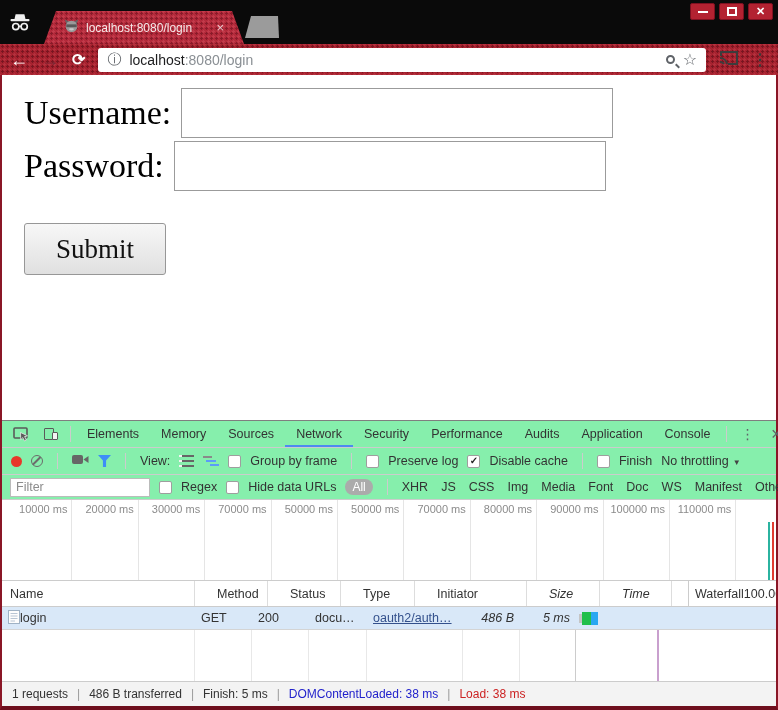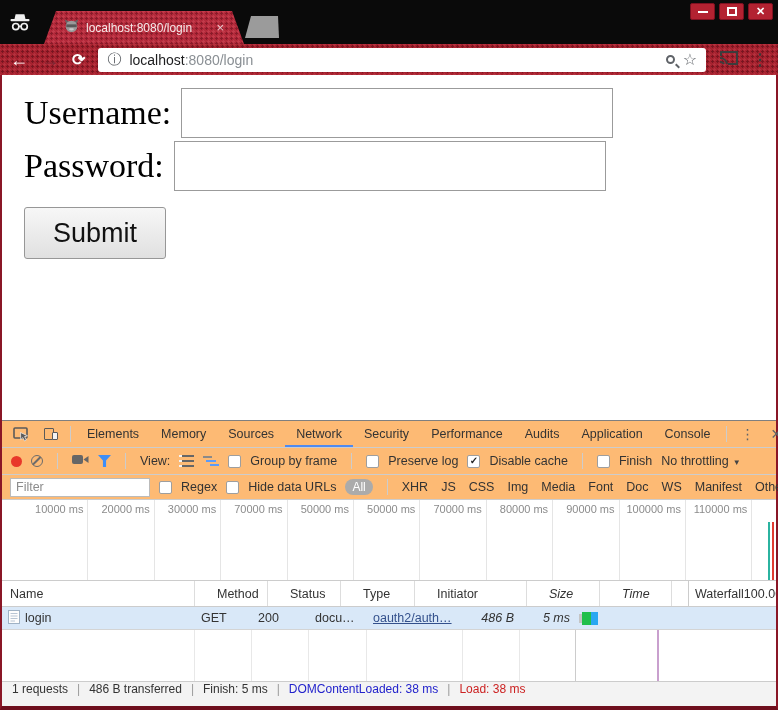--- a/index.html
+++ b/index.html
@@ -72,27 +72,27 @@
   .menu-dots { color:#3a3a3a; font-size:16px; font-weight:bold; line-height:1; }
 
   
   .page { height:345px; flex:none; background:#fff; padding:10px 0 0 22px; overflow:hidden; }
   .form-row { display:flex; align-items:center; font-family:"Liberation Serif", serif; font-size:34px; color:#000; margin-top:3px; }
   .form-row input {
     margin-left:10px; width:432px; height:50px; border:1px solid #9b9b9b; background:#fff;
     font-size:26px; padding:0 8px; outline:none;
   }
   .submit-btn {
-    margin-top:16px; width:142px; height:52px; font-family:Liberation Sans, sans-serif; font-size:27px; color:#111;
+    margin-top:32px; width:142px; height:52px; font-family:Liberation Serif, serif; font-size:27px; color:#111;
     background:linear-gradient(#f7f7f7, #e0e0e0); border:1px solid #979797; border-radius:3px;
   }
 
   
   .devtools { flex:1; display:flex; flex-direction:column; border-top:1px solid #7f7f7f; font-size:12.5px; color:#333; }
-  .dt-bar { background:#fdba74; border-bottom:1px solid #ccc; display:flex; align-items:center; flex:none; }
+  .dt-bar { background:#86efac; border-bottom:1px solid #ccc; display:flex; align-items:center; flex:none; }
   .dt-tabbar { height:27px; padding:0 4px; }
   .dt-sep { width:1px; height:16px; background:#ccc; margin:0 5px; flex:none; }
   .dt-icbtn { padding:0 7px; display:flex; align-items:center; }
   .device-ic { position:relative; width:14px; height:12px; }
   .device-ic .r1 { position:absolute; left:0; top:0; width:10px; height:12px; border:1.5px solid #5a5a5a; border-radius:1px; }
   .device-ic .r2 { position:absolute; right:0; bottom:0; width:6px; height:8px; border:1.5px solid #5a5a5a; background:#f3f3f3; border-radius:1px; }
   .dt-tab { padding:0 11px; height:100%; display:flex; align-items:center; white-space:nowrap; }
   .dt-tab.active { border-bottom:2px solid #4e8af0; padding-top:2px; }
   .dt-tabbar-spacer { flex:1; }
   .dt-menu, .dt-close { color:#5f6368; padding:0 8px; font-size:14px; }
@@ -115,21 +115,21 @@
   .dd-arrow { font-size:8px; color:#444; margin-left:4px; }
   .lbl { white-space:nowrap; }
 
   .dt-filterbar { height:25px; padding:0 8px; gap:9px; }
   .filter-input { width:140px; height:19px; border:1px solid #bbb; background:#fff; font-size:12.5px; padding:0 5px; color:#333; outline:none; }
   .filter-input::placeholder { color:#8c8c8c; }
   .type-pill { background:#ababab; color:#fff; border-radius:9px; padding:1px 7px; font-size:12px; }
   .type-item { white-space:nowrap; }
   .dt-filterbar .types { display:flex; gap:13px; align-items:center; }
 
-  .dt-ruler { height:81px; background:#fff; border-bottom:1px solid #ccc; display:flex; padding-left:20px; position:relative; flex:none; }
+  .dt-ruler { height:81px; background:#fff; border-bottom:1px solid #ccc; display:flex; padding-left:4px; position:relative; flex:none; }
   .tick-cell { width:66.4px; flex:none; border-right:1px solid #e5e5e5; font-size:11px; color:#8b8b8b; text-align:right; padding:3px 4px 0 0; white-space:nowrap; overflow:hidden; }
   .ruler-mark { position:absolute; bottom:0; width:2px; height:58px; }
   .ruler-mark.blue-mark { left:766px; background:#2bb3a0; }
   .ruler-mark.red-mark { left:770px; background:#e23b32; }
 
   
   .dt-table-header { height:26px; background:#fff; border-bottom:1px solid #ccc; display:flex; align-items:stretch; font-size:12.5px; color:#333; flex:none;gap:16px; }
   .hcell { display:flex; align-items:center; padding:0 6px; border-right:1px solid #ddd; white-space:nowrap; overflow:hidden; flex:none; }
   .c-name { width:193px; padding-left:8px; }
   .c-method, .c-status, .c-type { width:57px; }
@@ -137,31 +137,31 @@
   .c-init { width:96px; }
   .c-size, .c-time { width:57px;font-style:italic; }
   .c-time { width:56px; }
   .c-wf { flex:1; border-right:none; border-left:1px solid #ccc; justify-content:space-between; }
   .wf-scale { display:flex; align-items:center; gap:3px; color:#333; }
   .sort-ic { font-size:9px; color:#a8473a; }
 
   .dt-table-body { flex:1; background:#fff; position:relative; overflow:hidden; }
   .vline { position:absolute; top:0; bottom:0; width:1px; background:#e8e8e8; }
   .req-row { position:relative; height:23px; background:#d9e8f8; border-bottom:1px solid #d4d4d4; display:flex; align-items:center; font-size:12.5px; color:#333; }
-  .rcell { padding:0 6px; white-space:nowrap; overflow:hidden; flex:none; display:flex; align-items:center; gap:5px; }
+  .rcell { padding:0 6px; white-space:nowrap; overflow:hidden; flex:none; display:flex; align-items:center; }
   .rcell.num { justify-content:flex-end; }
   .init-link { color:#33508c; text-decoration:underline; }
   .wf-cell { flex:1; position:relative; height:100%; }
   .wf-bar { position:absolute; top:5px; height:13px; }
   .wf-stall { left:3px; width:3px; top:7px; height:9px; background:#c5c5c5; }
   .wf-green { left:6px; width:9px; background:#21bf4b; }
   .wf-blue { left:15px; width:7px; background:#29a7f1; }
   .event-line { position:absolute; top:0; bottom:0; width:2px; background:#c9a0ce; left:655px; }
 
-  .dt-statusbar { height:25px; background:#f3f3f3; border-top:1px solid #ccc; border-bottom:none; display:flex; gap:9px; padding:0 10px; font-size:12px; color:#333; flex:none; }
+  .dt-statusbar { height:25px; background:#f3f3f3; border-top:1px solid #ccc; border-bottom:none; display:flex; align-items:center; gap:9px; padding:0 10px; font-size:12px; color:#333; flex:none; }
   .st-sep { color:#9a9a9a; }
   .st-blue { color:#2222cc; }
   .st-red { color:#cc2222; }
 </style>
 </head>
 <body>
 
 <div class="window">
 
   <div class="titlebar">

